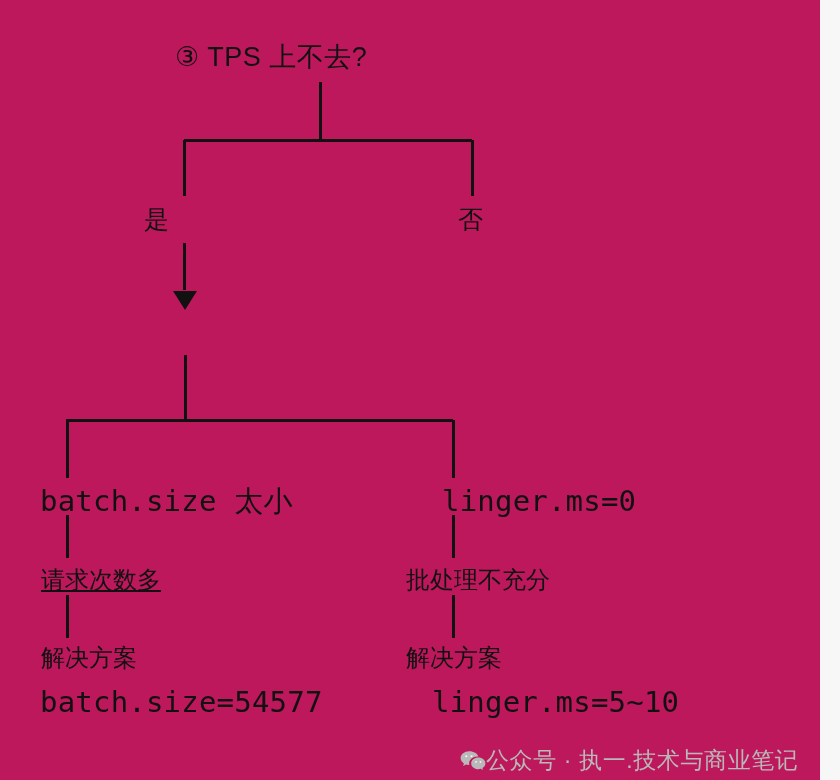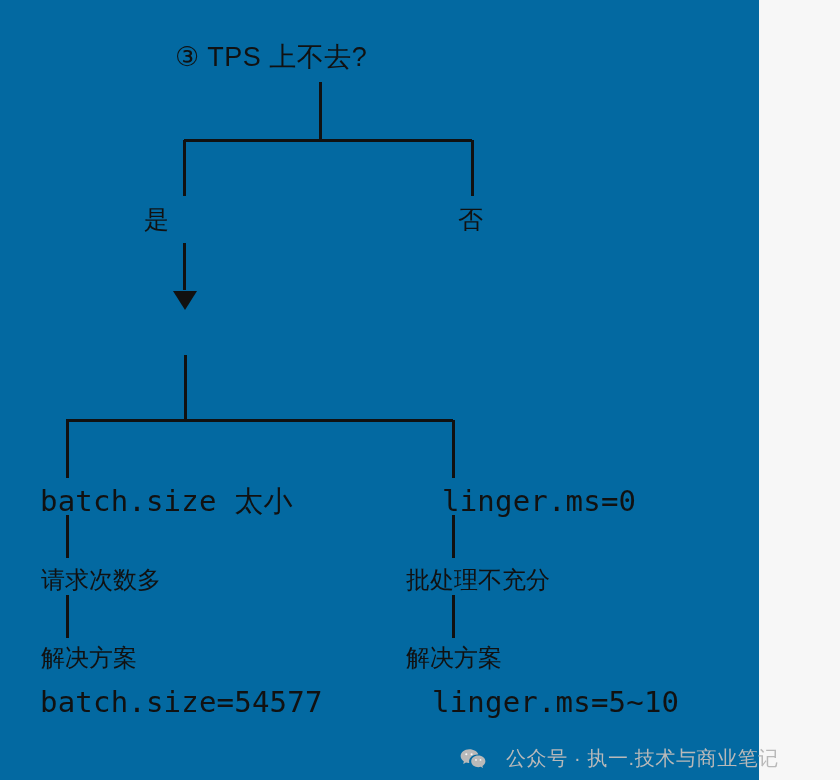--- a/index.html
+++ b/index.html
@@ -8,23 +8,23 @@
   }
   body {
     width: 840px;
     height: 780px;
     background: #f7f7f7;
     font-family: "Liberation Sans", "DejaVu Sans", sans-serif;
     overflow: hidden;
   }
   #canvas {
     position: relative;
-    width: 759px;
+    width: 820px;
     height: 780px;
-    background: #0369a1;
+    background: #be185d;
   }
   #wires {
     position: absolute;
     left: 0;
     top: 0;
     width: 840px;
     height: 780px;
     pointer-events: none;
   }
   .node {
@@ -53,23 +53,23 @@
   .code {
     font-size: 29px;
   }
   .leaf-label {
     font-size: 24px;
   }
   .watermark {
     position: absolute;
     display: flex;
     align-items: center;
-    gap: 20px;
+    gap: 0;
     color: #b9b9b9;
-    font-size: 20px;
+    font-size: 23px;
     white-space: nowrap;
   }
   .watermark .wm-text {
     letter-spacing: 0.6px;
   }
   .wechat-icon {
     display: inline-block;
     width: 26px;
     height: 22px;
     flex: 0 0 auto;
@@ -115,21 +115,21 @@
 
   <div class="node title sans" style="left:175px; top:44px;">③ TPS 上不去?</div>
 
   <div class="node branch-label sans" style="left:144px; top:207px;">是</div>
 
   <div class="node branch-label sans" style="left:458px; top:207px;">否</div>
 
 
   <div class="node code mono" style="left:40px; top:487px;">batch.size 太小</div>
 
-  <div class="node leaf-label sans" style="left:41px; top:568px;">请求次数多</div>
+  <div class="node leaf-label sans" style="left:41px; top:568px;text-decoration:underline;">请求次数多</div>
 
   <div class="node leaf-label sans" style="left:41px; top:646px;">解决方案</div>
 
   <div class="node code mono" style="left:40px; top:688px;">batch.size=54577</div>
 
   <div class="node code mono" style="left:406px; top:487px;margin-left:36px;">linger.ms=0</div>
 
   <div class="node leaf-label sans" style="left:406px; top:568px;">批处理不充分</div>
 
   <div class="node leaf-label sans" style="left:406px; top:646px;">解决方案</div>

